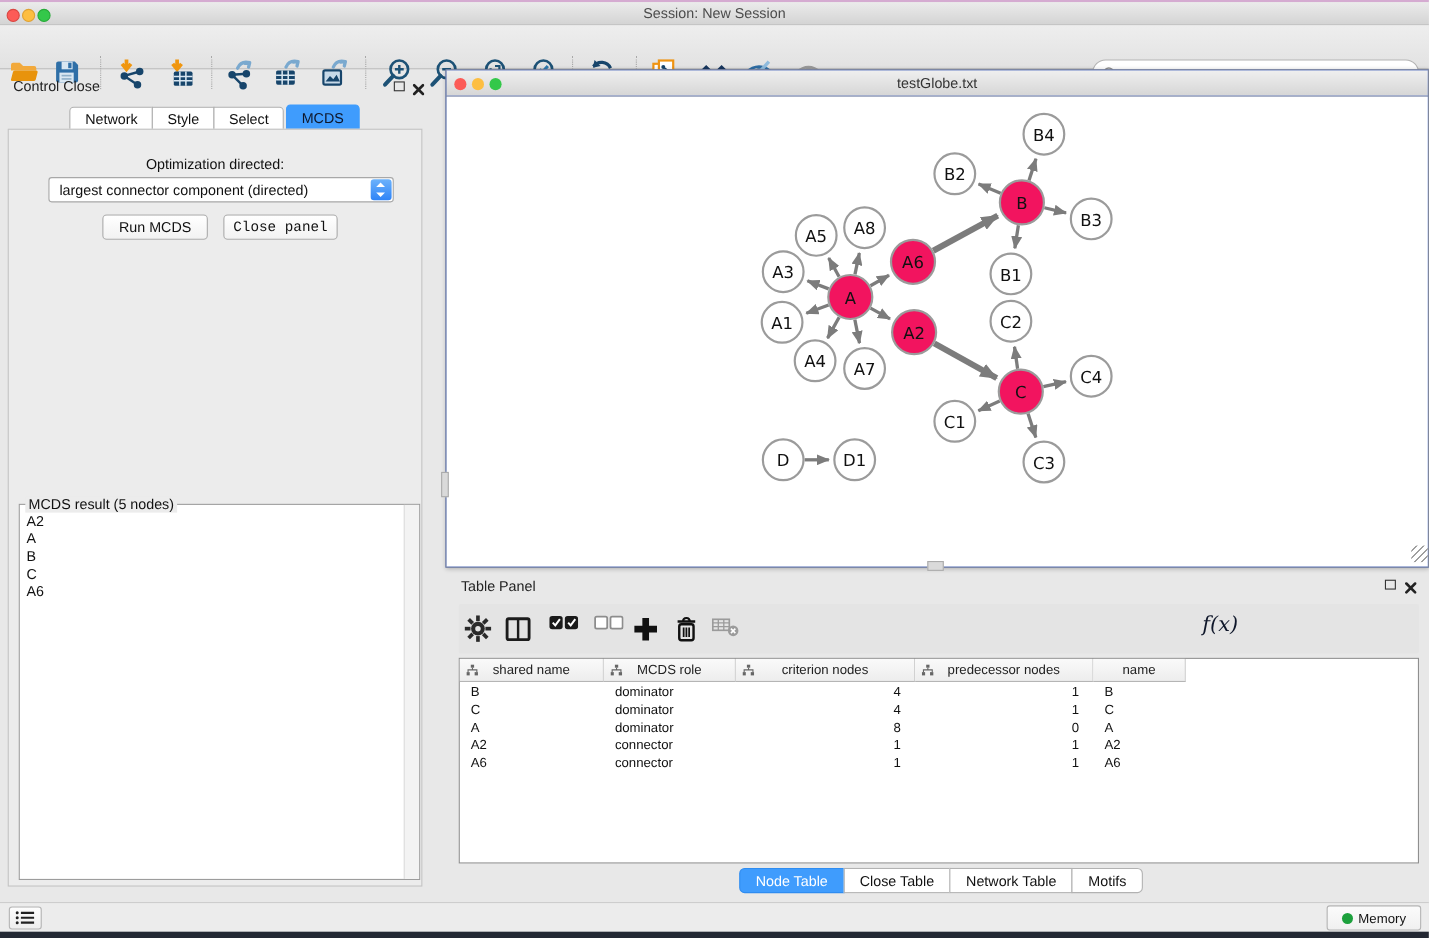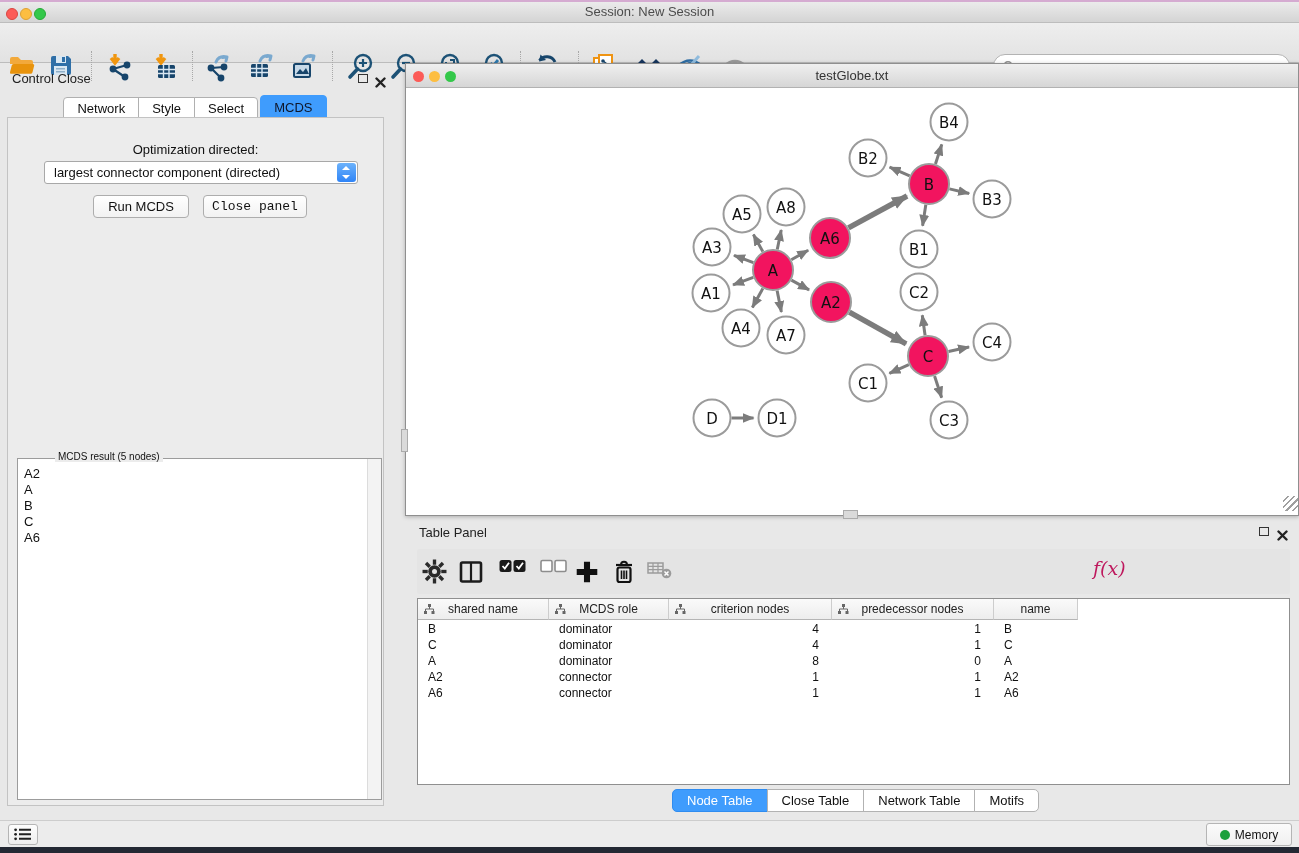--- a/index.html
+++ b/index.html
@@ -48,21 +48,21 @@
     background:linear-gradient(#6cb2fb,#2f84f7); }
   .chev { position:absolute; left:5px; width:0; height:0; border-left:4.5px solid transparent; border-right:4.5px solid transparent; }
   .chev.up { top:3px; border-bottom:4px solid #fff; }
   .chev.dn { bottom:3px; border-top:4px solid #fff; }
   .push-btn { position:absolute; height:23px; background:linear-gradient(#ffffff,#f2f2f2);
     border:1px solid #adadad; border-radius:4px; font-size:13px; color:#111; text-align:center; line-height:21px; }
   #run-btn { left:85px; top:77px; width:96px; }
   #closepanel-btn { left:195px; top:77px; width:104px;font-family:Liberation Mono, monospace; }
   #result-box { left:9px; top:340px; width:365px; height:342px; border:1px solid #9c9c9c; background:#fff; }
   #result-legend { position:absolute; left:5px; top:-8px; background:#ececec; padding:0 3px;
-    font-size:10px; color:#111;margin-left:32px; }
+    font-size:13px; color:#111; }
   #result-list { position:absolute; left:0; top:1px; bottom:0; right:14px; padding:6px 0 0 6px; }
   .result-item { font-size:13px; line-height:16px; color:#111; }
   #result-scroll { position:absolute; top:0; right:0; bottom:0; width:14px; background:#f3f3f3;
     border-left:1px solid #dcdcdc; }
 
   
   #net-window { left:405px; top:63px; width:894px; height:453px; background:#1d4ed8;
     border:1px solid #8f8f8f; box-shadow:0 1px 4px rgba(0,0,0,.25); }
   #net-titlebar { position:absolute; left:0; top:0; width:100%; height:24px;
     background:linear-gradient(#efefef,#d6d6d6); border-bottom:1px solid #b2b2b2; }
@@ -74,21 +74,21 @@
   #grip-left { left:401px; top:429px; width:7px; height:23px; background:#dadada; border:1px solid #ababab; }
   #grip-bottom { left:843px; top:510px; width:15px; height:9px; background:#dadada; border:1px solid #ababab; }
   #grip-corner { left:1283px; top:496px; width:15px; height:15px;
     background:repeating-linear-gradient(135deg, transparent 0 3px, #9f9f9f 3px 4.5px); }
 
   
   #tp-title { left:419px; top:525px; font-size:13px; color:#222; }
   #tp-toolbar { left:417px; top:549px; width:873px; height:45px; background:#e4e4e4; border-radius:2px; }
   .tp-icon { position:absolute; top:10px; width:26px; height:26px; margin-left:-13px; }
   #fx-label { position:absolute; left:676px; top:8px; font-family:"DejaVu Serif", serif;
-    font-style:italic; font-size:19px; color:#be185d; }
+    font-style:italic; font-size:19px; color:#0f172a; }
   #node-table { left:417px; top:598px; width:873px; height:187px; background:#fff; border:1px solid #8f8f8f; }
   #table-header { position:absolute; left:0; top:0; height:21px; display:flex; }
   .th-cell { position:relative; height:21px; background:linear-gradient(#fafafa,#ededed);
     border-right:1px solid #cdcdcd; border-bottom:1px solid #b5b5b5; }
   .th-label { width:100%; text-align:center; font-size:12px; color:#222; line-height:20px; }
   .th-icon { position:absolute; left:6px; top:5px; }
   #table-rows { position:absolute; left:0; top:22px; }
   .t-row { display:flex; height:16px; }
   .t-cell { font-size:12px; color:#111; line-height:16px; white-space:nowrap; }
   .t-cell.left { padding-left:10px; text-align:left; }

